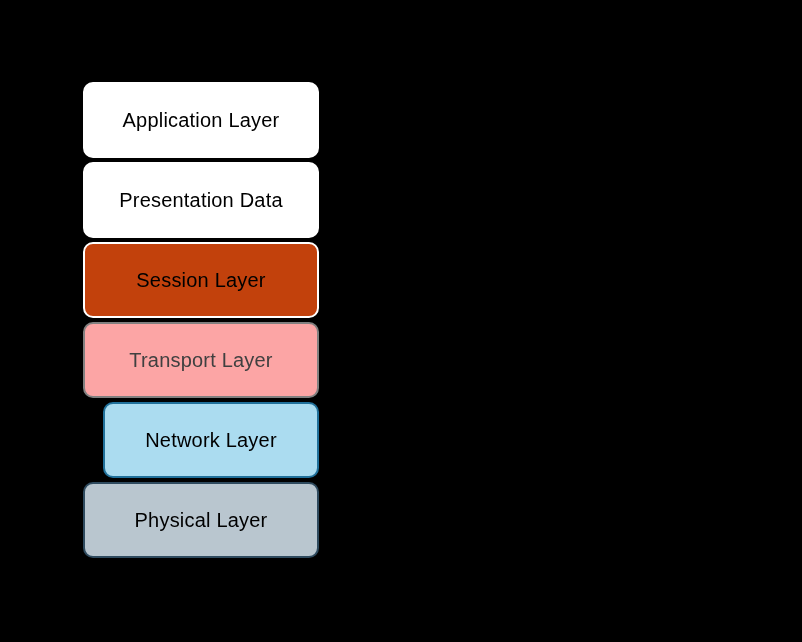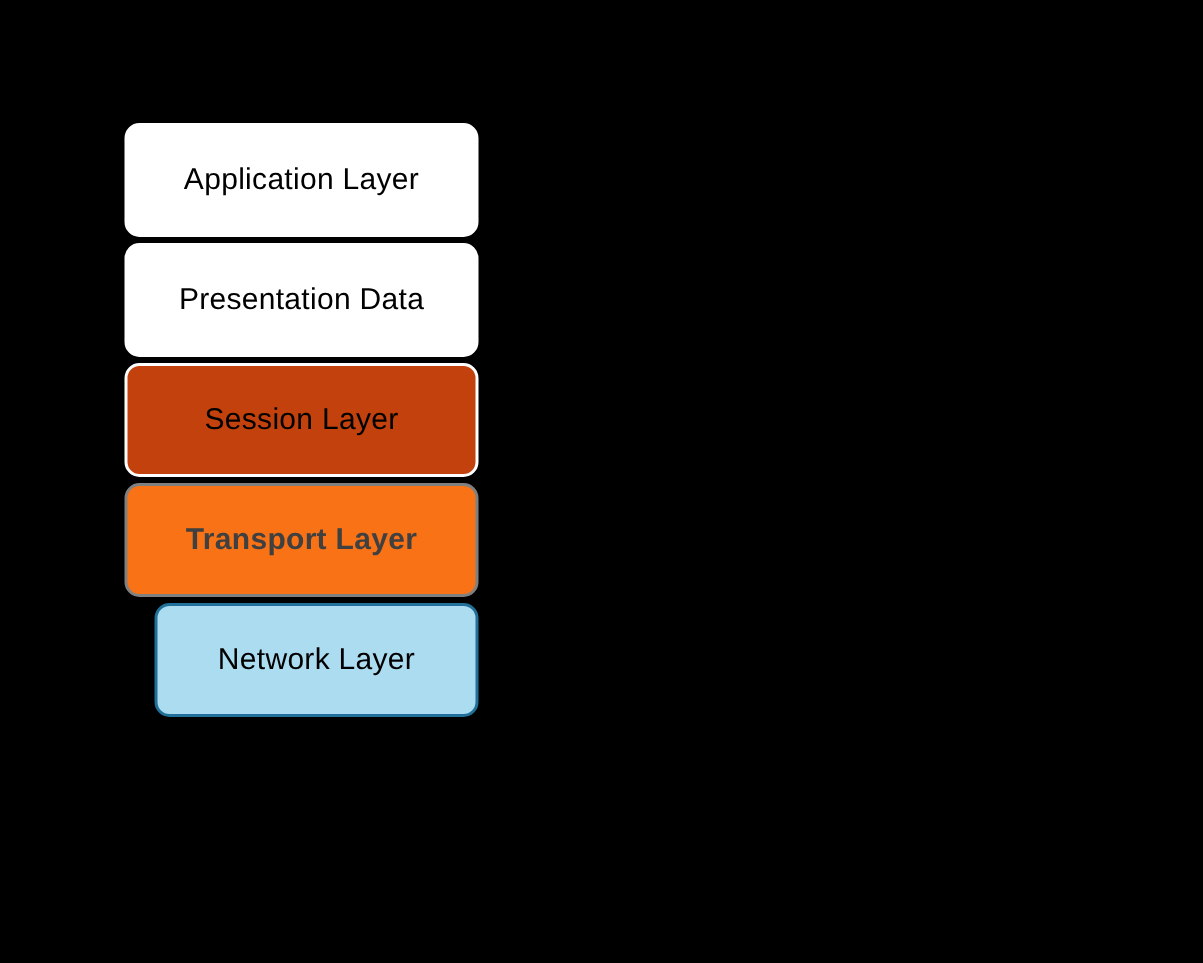--- a/index.html
+++ b/index.html
@@ -59,24 +59,27 @@
     </div>
 
     <div class="layer-box" style="background-color: rgb(255, 255, 255); border-color: rgb(255, 255, 255); color: rgb(0, 0, 0);">
       <span class="layer-label">Presentation Data</span>
     </div>
 
     <div class="layer-box" style="background-color: #c2410c; border-color: rgb(255, 255, 255); color: rgb(0, 0, 0);">
       <span class="layer-label">Session Layer</span>
     </div>
 
-    <div class="layer-box" style="background-color: #f97316; border-color: rgb(128, 128, 128); color: rgb(64, 64, 64); font-weight: bold;">
+    <div class="layer-box" style="background-color: #fca5a5; border-color: rgb(128, 128, 128); color: rgb(64, 64, 64);">
       <span class="layer-label">Transport Layer</span>
     </div>
 
     <div class="layer-box" style="background-color: rgb(171, 220, 240); border-color: rgb(32, 112, 154); color: rgb(0, 0, 0); margin-left: 20px;">
       <span class="layer-label">Network Layer</span>
     </div>
 
 
+    <div class="layer-box" style="background-color: rgb(185, 198, 207); border-color: rgb(46, 74, 94); color: rgb(0, 0, 0);">
+      <span class="layer-label">Physical Layer</span>
+    </div>
 
   </div>
 </div>
 
 </body></html>

